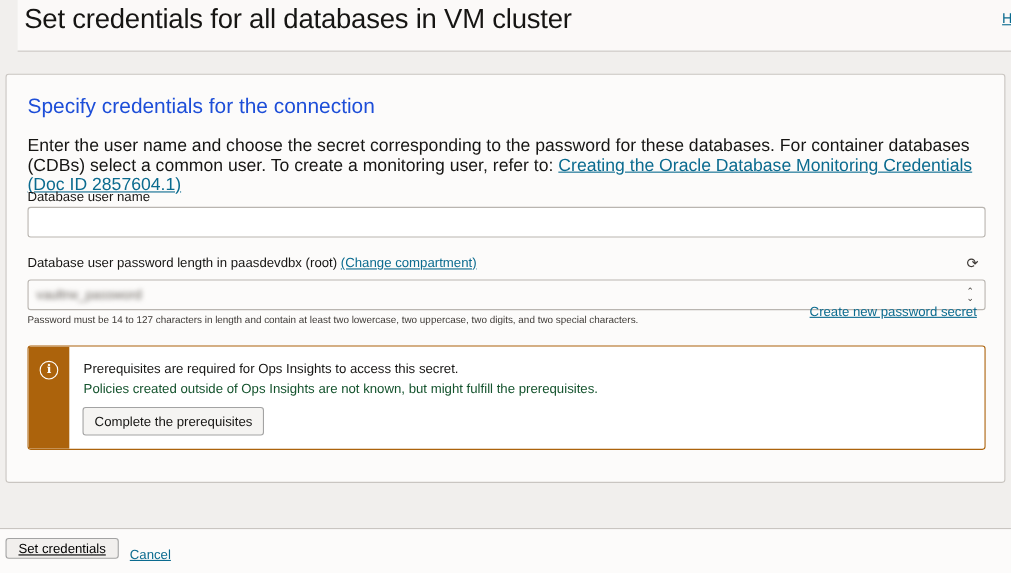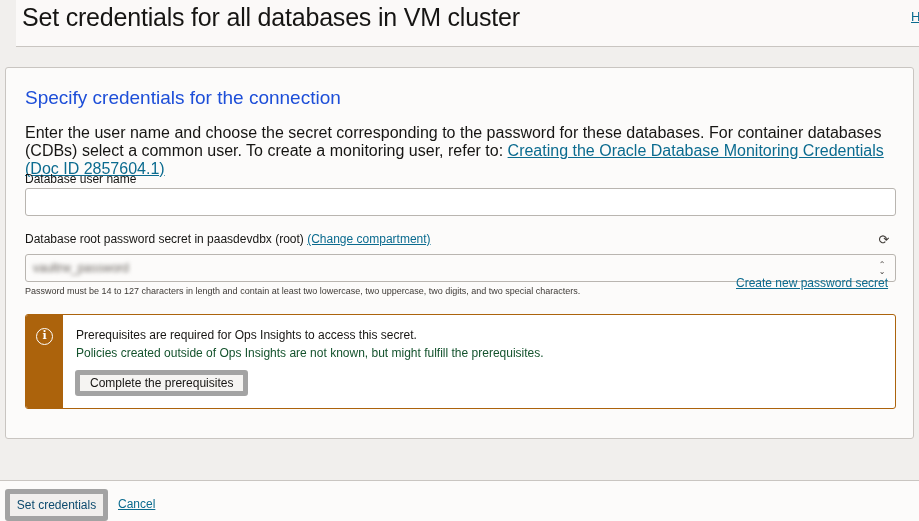--- a/index.html
+++ b/index.html
@@ -91,32 +91,32 @@
   }
   .alert-title {
     position: absolute; left: 50px; top: 13px; font-size: 12px; color: #161513;
   }
   .alert-desc {
     position: absolute; left: 50px; top: 31px; font-size: 12px; color: #14532d;
   }
   .btn {
     position: absolute; height: 26px; padding: 0 10px;
     font-family: "Liberation Sans", sans-serif; font-size: 12px;
-    background: #f5f4f2; border: 5px solid #a3a3a3; border-radius: 3px;
+    background: #f5f4f2; border: 1px solid #a3a3a3; border-radius: 3px;
     color: #161513; cursor: pointer;
   }
   .prereq-btn { left: 49px; top: 55px; }
 
   .footer {
     position: absolute; left: 0; top: 480px; width: 919px; height: 41px;
     background: #fcfbfa; border-top: 1px solid #c9c5c1;
   }
   .set-btn {
-    left: 5px; top: 8px; height: 32px; width: 103px; padding: 0;
-    color: #0c4a6e; background: #f1efed; font-size: 12px;
+    left: 5px; top: 8px; height: 19px; width: 103px; padding: 0;
+    color: #000000; background: #f1efed; font-size: 12px; text-decoration: underline;
   }
   .cancel-link {
     position: absolute; left: 118px; top: 16px; font-size: 12px;
   }
 </style>
 </head>
 <body>
 
 <div class="header">
   <h1 class="page-title">Set credentials for all databases in VM cluster</h1>
@@ -126,21 +126,21 @@
 <div class="card">
   <h2 class="section-title">Specify credentials for the connection</h2>
   <p class="intro">
     <span>Enter the user name and choose the secret corresponding to the password for these databases. For container databases (CDBs) select a common user. To create a monitoring user, refer to: </span><a href="#">Creating the Oracle Database Monitoring Credentials (Doc ID 2857604.1)</a>
   </p>
 
   <label class="label" style="left:19px; top:104px;">Database user name</label>
   <input class="text-input" type="text" value="" style="">
 
   <div class="label" style="left:19px; top:164px;">
-    <span>Database root password secret in </span><b>paasdevdbx (root)</b>
+    <span>Database user password length in </span><b>paasdevdbx (root)</b>
     <a href="#">(Change compartment)</a>
   </div>
   <span class="refresh-icon">⟳</span>
 
   <div class="select-input">
     <span class="select-value">vaultrw_password</span>
     <span class="select-chevron">
         <span>⌃</span>
         <span>⌄</span>
       </span>

